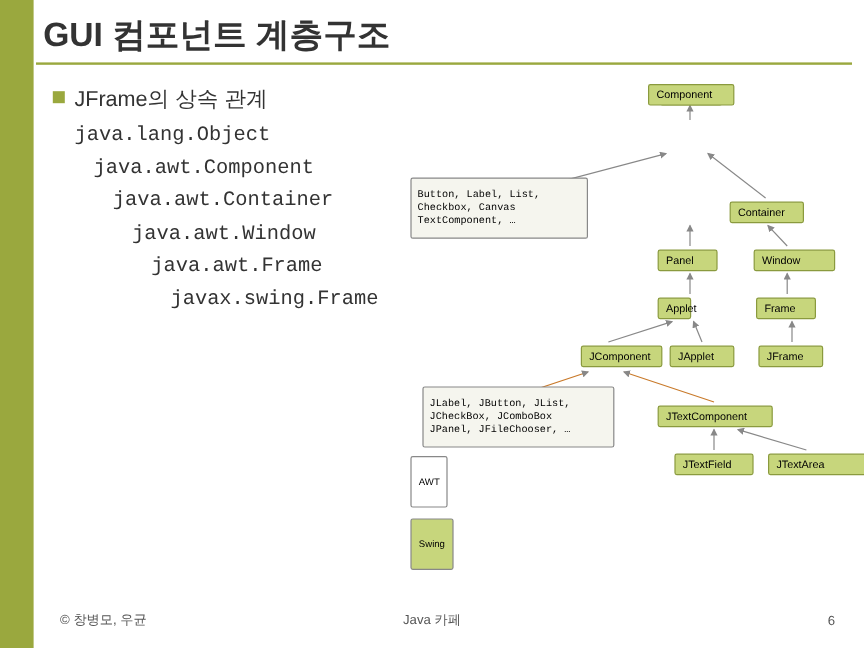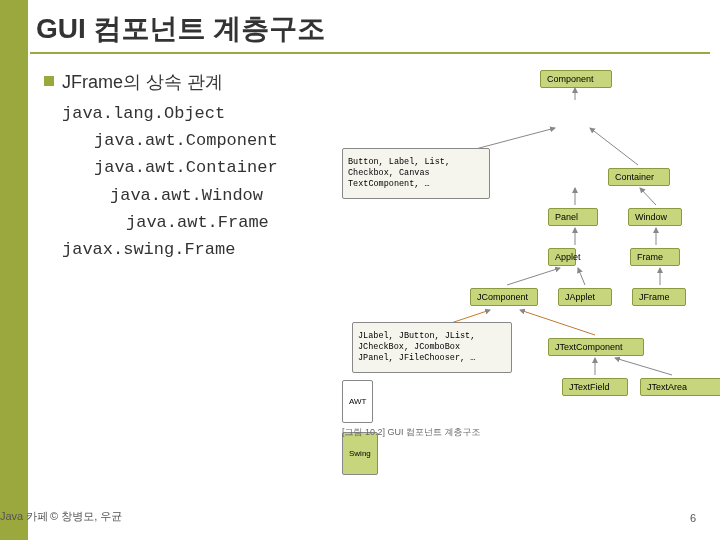--- a/index.html
+++ b/index.html
@@ -4,35 +4,35 @@
 <style>
 *{margin:0;padding:0;box-sizing:border-box}
 body{width:720px;height:540px;background:#fff;font-family:"Malgun Gothic",Arial,sans-serif;position:relative}
 .sidebar{position:absolute;left:0;top:0;width:28px;height:540px;background:#9aa83e}
 .title{position:absolute;left:36px;top:10px;font-size:28px;font-weight:bold;color:#333}
 .underline{position:absolute;left:30px;top:52px;width:680px;height:2px;background:#9aa83e}
 .bullet{position:absolute;left:44px;top:76px;width:10px;height:10px;background:#9aa83e}
 .subtitle{position:absolute;left:62px;top:70px;font-size:18px;color:#333}
 .hierarchy{position:absolute;left:62px;top:100px;font-family:"Courier New",monospace;font-size:17px;line-height:1.6;color:#333}
 .hierarchy div:nth-child(1){margin-left:0}
-.hierarchy div:nth-child(2){margin-left:32px}
+.hierarchy div:nth-child(2){margin-left:16px}
 .hierarchy div:nth-child(3){margin-left:32px}
 .hierarchy div:nth-child(4){margin-left:48px}
 .hierarchy div:nth-child(5){margin-left:64px}
-.hierarchy div:nth-child(6){}
+.hierarchy div:nth-child(6){margin-left:80px}
 .diagram{position:absolute;left:340px;top:70px;width:370px;height:410px;font-size:9px}
 .box{position:absolute;border:1px solid #888;padding:3px 6px;text-align:left;background:#fff;border-radius:2px}
 .g{background:#c7d67c;border-color:#8a9a3e}
 .big{text-align:left;font-family:"Courier New",monospace;font-size:8.5px;line-height:1.3;padding:8px 5px;background:#f5f5ee}
 .legend{position:absolute;font-size:8px}
 .lb{display:inline-block;border:1px solid #888;padding:16px 6px;border-radius:2px;margin-right:3px}
 .caption{position:absolute;font-size:9px;color:#666}
 svg{position:absolute;left:0;top:0;width:370px;height:410px;pointer-events:none}
 .footer-l{position:absolute;left:50px;bottom:16px;font-size:11px;color:#555}
-.footer-c{position:absolute;left:0;right:0;bottom:16px;font-size:11px;color:#555}
+.footer-c{position:absolute;left:0;right:0;bottom:16px;text-align:center;font-size:11px;color:#555}
 .footer-r{position:absolute;right:24px;bottom:16px;font-size:11px;color:#555}
 </style>
 </head>
 <body>
 
 <div class="sidebar"></div>
 <div class="title">GUI 컴포넌트 계층구조</div>
 <div class="underline"></div>
 <div class="bullet"></div>
 <div class="subtitle">JFrame의 상속 관계</div>
@@ -69,35 +69,34 @@
 <line x1="332" y1="305" x2="275" y2="288" stroke="#888" marker-end="url(#ah)"></line>
 </svg>
 
 <div class="box g" style="left:210px;top:0;width:52px">Object</div>
 <div class="box g" style="left:200px;top:38;width:72px">Component</div>
 <div class="box big" style="left:2px;top:78px;width:148px;white-space:pre-line">Button, Label, List,
 Checkbox, Canvas
 TextComponent, …</div>
 <div class="box g" style="left:268px;top:98px;width:62px">Container</div>
 <div class="box g" style="left:208px;top:138px;width:50px">Panel</div>
-<div class="box g" style="left:288px;top:138px;width:54px">Window</div>
+<div class="box g" style="left:288px;top:138px;width:68px">Window</div>
 <div class="box g" style="left:208px;top:178px;width:28px">Applet</div>
 <div class="box g" style="left:290px;top:178px;width:50px">Frame</div>
-<div class="box g" style="left:130px;top:218px;width:68px">JComponent</div>
+<div class="box g" style="left:144px;top:218px;width:68px">JComponent</div>
 <div class="box g" style="left:218px;top:218px;width:54px">JApplet</div>
 <div class="box g" style="left:292px;top:218px;width:54px">JFrame</div>
 <div class="box big" style="left:12px;top:252px;width:160px;white-space:pre-line">JLabel, JButton, JList,
 JCheckBox, JComboBox
 JPanel, JFileChooser, …</div>
 <div class="box g" style="left:208px;top:268px;width:96px">JTextComponent</div>
 <div class="box g" style="left:222px;top:308px;width:66px">JTextField</div>
 <div class="box g" style="left:300px;top:308px;width:85px">JTextArea</div>
 
 <div class="legend" style="left:2px;top:310px">
   <span class="lb">AWT</span><br><br>
   <span class="lb g">Swing</span>
 </div>
-<div class="caption" style="left:2px;top:356px">[그림 10.2] GUI 컴포넌트 계층구조</div>
 </div>
 
 <div class="footer-l">© 창병모, 우균</div>
 <div class="footer-c">Java 카페</div>
 <div class="footer-r">6</div>
 
 </body></html>

